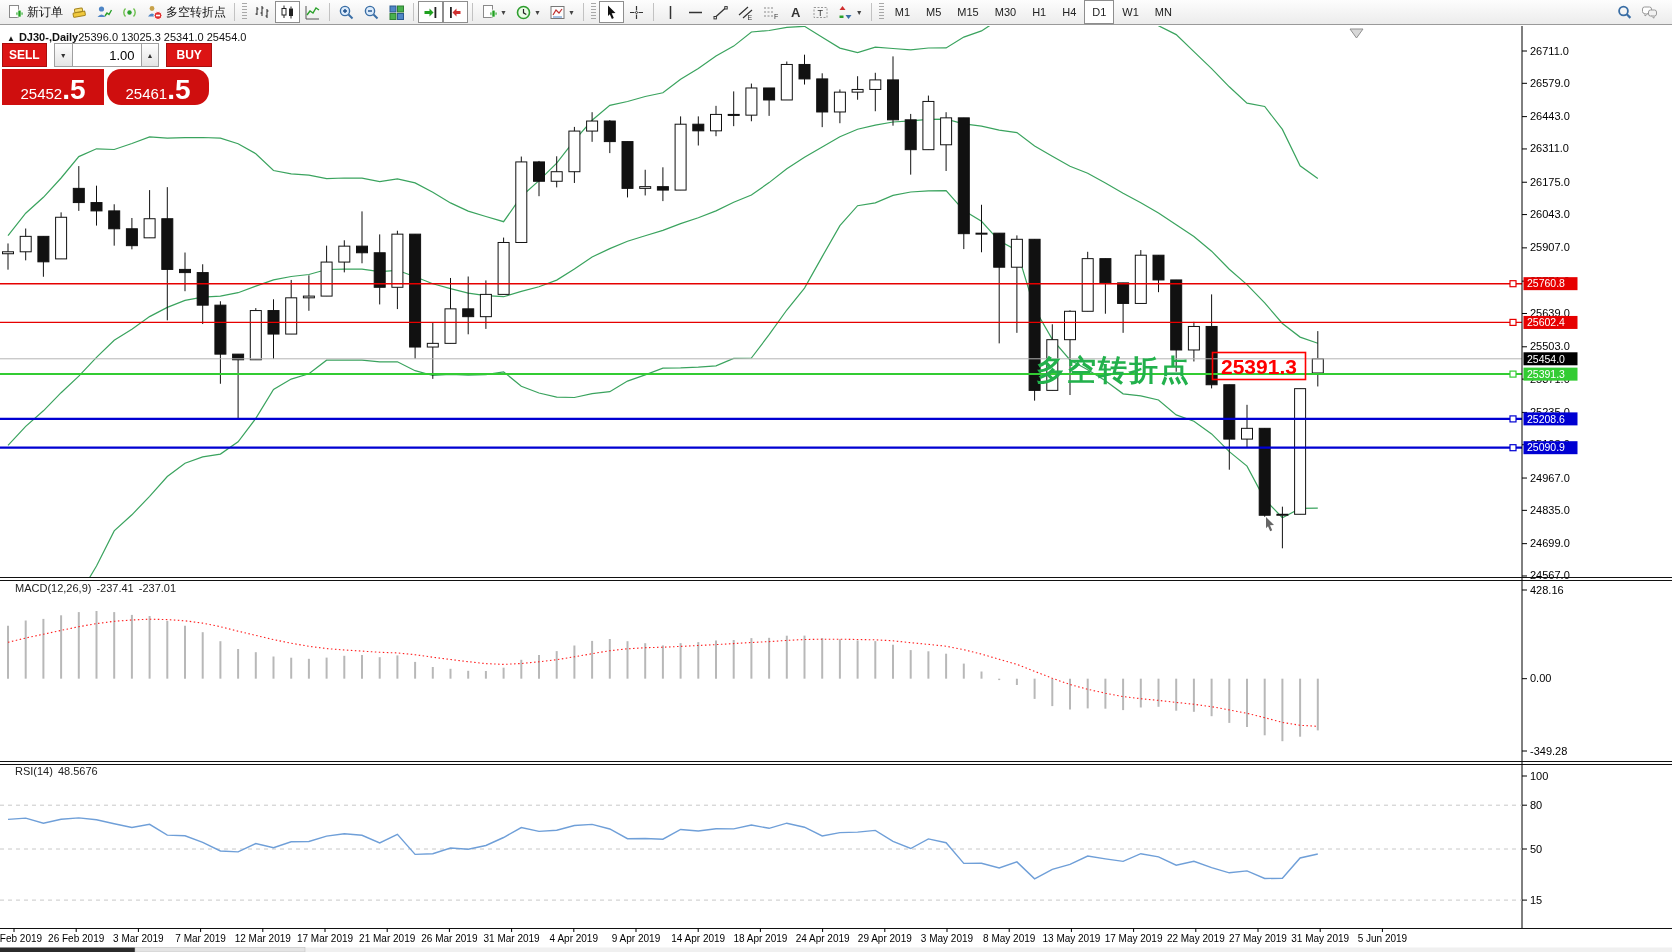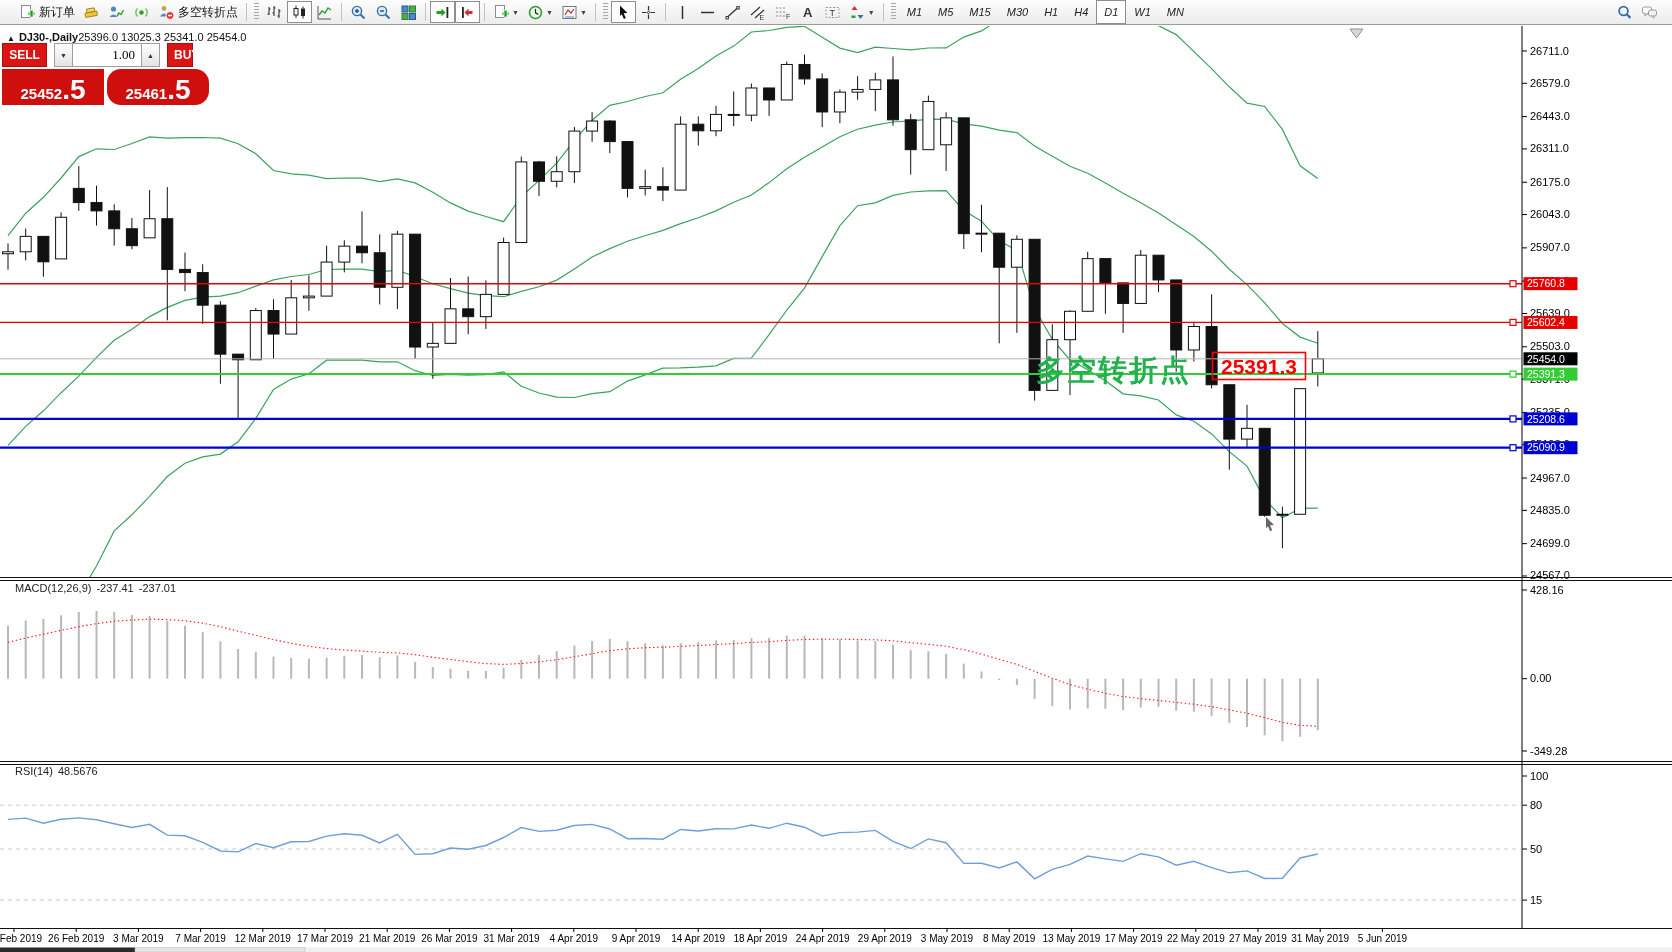--- a/index.html
+++ b/index.html
@@ -1,52 +1,52 @@
 <!DOCTYPE html>
 <html><head>
 <meta charset="utf-8">
 <style>
   html,body{margin:0;padding:0;background:#fff;font-family:"Liberation Sans",sans-serif;}
   .app{position:relative;width:1672px;height:952px;overflow:hidden;background:#fff;}
   
   .toolbar{position:absolute;top:0;left:0;width:1672px;height:25px;background:linear-gradient(#fdfdfd,#ececec);
-    border-bottom:1px solid #9a9a9a;display:flex;align-items:center;padding-left:15px;box-sizing:border-box;}
+    border-bottom:1px solid #9a9a9a;display:flex;align-items:center;padding-left:3px;box-sizing:border-box;}
   .tbtn{height:22px;min-width:25px;display:flex;align-items:center;justify-content:center;
     border:1px solid transparent;padding:0 3px;box-sizing:border-box;background:transparent;cursor:default;}
   .tbtn.active{background:#fff;border:1px solid #8e8e8e;}
   .tbtn .lbl{font-size:12px;color:#111;margin-left:3px;white-space:nowrap;}
   .tbtn .dd{font-size:7px;color:#444;margin-left:2px;}
   .sep{width:1px;height:18px;background:#c2c2c2;margin:0 4px;}
   .handle{width:5px;height:18px;margin:0 3px;background:repeating-linear-gradient(to bottom,#a8a8a8 0 1px,transparent 1px 3px);}
-  .tf{font-size:11px;color:#222;height:22px;display:flex;align-items:center;padding:0 7px;border:1px solid transparent;font-style:italic;}
+  .tf{font-size:11px;color:#222;height:22px;display:flex;align-items:center;padding:0 7px;border:1px solid transparent;}
   .tf.active{background:#fff;border:1px solid #8e8e8e;}
   .tright{margin-left:auto;display:flex;align-items:center;margin-right:10px;}
   
   .chart-area{position:absolute;top:26px;left:0;width:1672px;height:926px;}
   .chart-title{position:absolute;top:5px;left:7px;font-size:11px;color:#111;white-space:nowrap;}
   .chart-title .arr{font-size:8px;margin-right:4px;}
   .chart-title b{font-weight:bold;margin-right:0;}
   .ind-label{position:absolute;left:4px;font-size:11px;color:#222;white-space:nowrap;padding-left:11px;}
   .ind-label span{margin-right:5px;}
   
   .trade-panel{position:absolute;top:17px;left:2px;width:210px;}
   .tp-row1{display:flex;height:24px;align-items:stretch;}
   .tp-sell,.tp-buy{background:#dc1414;color:#fff;border:1px solid #a80e0e;font-size:12px;font-weight:bold;
     font-family:"Liberation Sans",sans-serif;width:45px;}
-  .tp-buy{width:26px;margin-left:7px;}
+  .tp-buy{width:46px;margin-left:7px;}
   .tp-sell{margin-right:7px;}
   .tp-spin{width:17px;background:linear-gradient(#fefefe,#e4e4e4);border:1px solid #9f9f9f;color:#333;
     font-size:7px;display:flex;align-items:center;justify-content:center;}
   .tp-vol{width:60px;border:1px solid #9f9f9f;border-left:none;border-right:none;font-size:13px;
-    text-align:right;padding-right:6px;font-family:Liberation Serif, serif;}
+    text-align:right;padding-right:6px;font-family:Liberation Sans, sans-serif;}
   .tp-row2{display:flex;margin-top:2px;height:36px;}
   .tp-price{background:#cf0e0e;color:#fff;width:102px;display:flex;align-items:flex-end;justify-content:center;
     padding-bottom:2px;box-sizing:border-box;}
   .tp-price + .tp-price{margin-left:3px;border-radius:14px;}
-  .tp-int{font-size:15px;font-weight:bold;line-height:19px;}
+  .tp-int{font-size:15px;font-weight:normal;line-height:19px;}
   .tp-big{font-size:28px;font-weight:bold;line-height:26px;}
   svg text{font-family:"Liberation Sans",sans-serif;}
 </style>
 </head>
 <body>
 
 <div class="app">
   <div class="toolbar" id="toolbar">
       <div class="tbtn">
         <svg width="17" height="17" viewBox="0 0 17 17">

